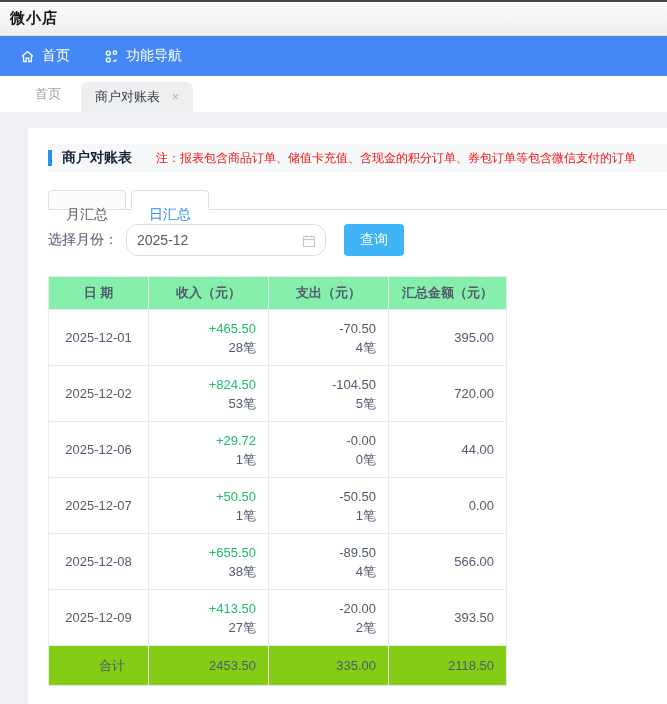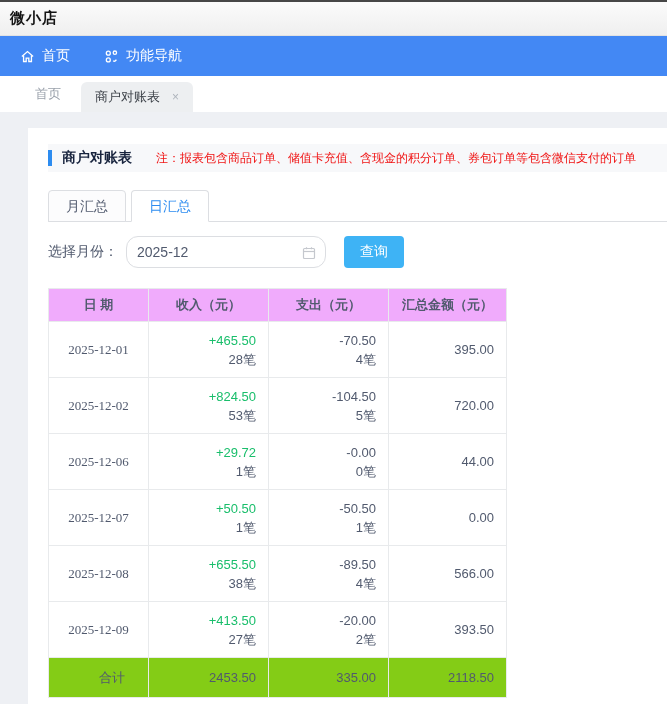--- a/index.html
+++ b/index.html
@@ -25,43 +25,43 @@
 
   .page { height:592px; padding:16px 0 0 28px; background:#eef0f4; }
   .card { background:#fff; width:639px; height:100%; padding:16px 0 0 20px; }
 
   .panel-head { height:28px; background:#f7f8fa; display:flex; align-items:center; }
   .accent-bar { width:4px; height:16px; background:#2d8cf0; margin-right:10px; }
   .panel-title { font-size:14px; font-weight:bold; color:#17233d; }
   .panel-note { font-size:12px; color:#f01414; margin-left:24px; }
 
   .subtabs { margin-top:18px; border-bottom:1px solid #dcdee2; display:flex; }
-  .subtab { height:32px; line-height:30px; padding:0 17px; font-size:14px; color:#515a6e;
+  .subtab { height:20px; line-height:30px; padding:8px 17px; font-size:14px; color:#515a6e;
     background:#fcfcfd; border:1px solid #dcdee2; border-radius:4px 4px 0 0;
     margin:0 5px -1px 0; cursor:pointer; }
   .subtab.active { background:#fff; color:#2d8cf0; border-bottom-color:#fff; }
 
   .filter-row { margin-top:14px; display:flex; align-items:center; }
   .filter-label { font-size:14px; color:#515a6e; }
   .month-input { position:relative; width:200px; height:32px; border:1px solid #dcdee2;
     border-radius:12px; background:#fff; margin-left:8px; display:flex; align-items:center;
     padding:0 30px 0 10px; cursor:text; }
   .month-input .value { font-size:14px; color:#515a6e; }
   .month-input svg { position:absolute; right:8px; top:8px; }
   .query-btn { margin-left:18px; width:60px; height:32px; background:#3eb3f5; color:#fff;
     border:none; border-radius:4px; font-size:14px; cursor:pointer;
     font-family:"Liberation Sans","DejaVu Sans",sans-serif; }
 
   table.report { margin-top:20px; border-collapse:collapse; table-layout:fixed; width:458px; }
   table.report col.c-date { width:100px; } table.report col.c-in { width:120px; }
   table.report col.c-out { width:120px; } table.report col.c-sum { width:118px; }
   table.report th, table.report td { border:1px solid #e8eaec; font-size:13px; color:#515a6e; }
-  table.report th { height:33px; background:#f0abfc; font-weight:bold; text-align:center; }
+  table.report th { height:33px; background:#86efac; font-weight:bold; text-align:center; }
   table.report td { height:56px; }
-  td.cell-date { text-align:center;font-family:Liberation Serif, serif; }
+  td.cell-date { text-align:center; }
   td.cell-num { text-align:right; padding-right:12px; }
   .amt-in { color:#19be6b; }
   .line { line-height:19px; }
   tr.total-row td { height:40px; background:#84cc16;padding-left:27px; }
 </style>
 </head>
 <body>
 
 <div class="top-line"></div>
 

